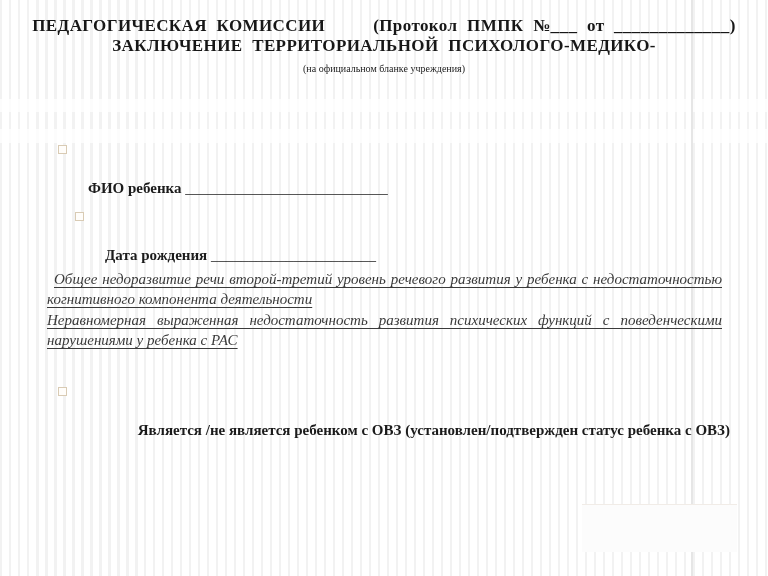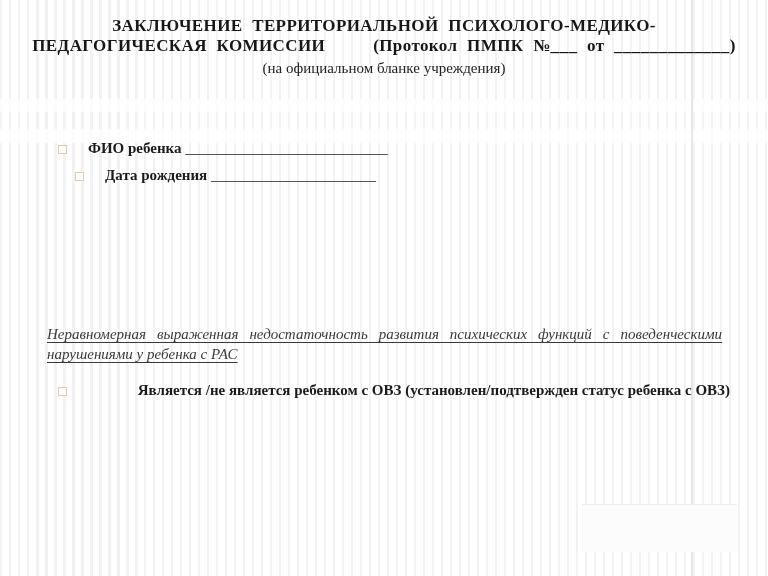--- a/index.html
+++ b/index.html
@@ -37,40 +37,41 @@
   .title-line {
     font-weight: bold;
     font-size: 17px;
     line-height: 20px;
     letter-spacing: 0.4px;
     word-spacing: 5px;
     color: #171717;
   }
   .title-line2-right { margin-left: 48px; }
   .subtitle {
-    font-size: 15px;
+    font-size: 10px;
     line-height: 19px;
     margin-top: 3px;
     color: #222222;
   }
   .rows { position: absolute; left: 58px; width: 672px; }
   .rows-fields   { top: 140px; }
   .row { display: flex; align-items: flex-start; }
   .row + .row { margin-top: 10px; padding-left: 17px; }
   .bullet {
     flex: 0 0 auto;
     width: 7px; height: 7px;
     border: 1px solid #d9cbb4;
     background: #fffdfa;
     margin: 5px 21px 0 0;
   }
   .row-text {
     font-size: 15px;
     line-height: 17px;
     white-space: nowrap;
+    margin-top: 40px;
   }
   .bold { font-weight: bold; }
   .row-heading   { position: absolute; left: 58px; width: 672px; top: 240px; }
   .row-heading .row-text { font-size: 15.3px; }
   .row-ovz       { position: absolute; left: 58px; width: 672px; top: 382px; justify-content: space-between; }
   .row-needs     { position: absolute; left: 58px; width: 672px; top: 430px; }
   .row-needs .row-text {
     white-space: normal;
     text-align: justify;
     line-height: 21px;
@@ -81,58 +82,59 @@
     font-style: italic;
     font-size: 15px;
     line-height: 20px;
     color: #3a3a3a;
     text-align: justify;
     text-decoration: underline;
     text-underline-offset: 3px;
     text-decoration-thickness: 1px;
   }
   .para-1 { top: 269px; text-indent: 7px; }
-  .para-2 { top: 324px; }
+  .para-2 { top: 310px; }
   .placeholder-box {
     position: absolute;
     left: 582px; top: 505px;
     width: 155px; height: 47px;
     background: #fcfcfc;
     box-shadow: 0 -1px 0 #f1ece7;
   }
 </style>
 </head>
 <body>
 
 <div class="page">
 
   <div class="texture-band band-1"></div>
   <div class="texture-band band-2"></div>
   <div class="vline"></div>
 
   <div class="title-block">
-    <div class="title-line">ЗАКЛЮЧЕНИЕ ТЕРРИТОРИАЛЬНОЙ ПСИХОЛОГО-МЕДИКО-</div>
     <div class="title-line">
       <span>ПЕДАГОГИЧЕСКАЯ КОМИССИИ</span><span class="title-line2-right">(Протокол ПМПК №___ от _____________)</span>
     </div>
+    <div class="title-line">ЗАКЛЮЧЕНИЕ ТЕРРИТОРИАЛЬНОЙ ПСИХОЛОГО-МЕДИКО-</div>
     <div class="subtitle">(на официальном бланке учреждения)</div>
   </div>
 
   <div class="rows rows-fields">
     <div class="row">
       <span class="bullet"></span>
       <span class="row-text"><span class="bold">ФИО ребенка </span><span>___________________________</span></span>
     </div>
     <div class="row">
       <span class="bullet"></span>
       <span class="row-text"><span class="bold">Дата рождения </span><span>______________________</span></span>
     </div>
   </div>
 
 
+  <div class="para para-1">Общее недоразвитие речи второй-третий уровень речевого развития у ребенка с недостаточностью когнитивного компонента деятельности</div>
   <div class="para para-2">Неравномерная выраженная недостаточность развития психических функций с поведенческими нарушениями у ребенка с РАС</div>
 
   <div class="row row-ovz">
     <span class="bullet"></span>
     <span class="row-text bold">Является /не является ребенком с ОВЗ (установлен/подтвержден статус ребенка с ОВЗ)</span>
   </div>
 
 
   <div class="placeholder-box"></div>
 

